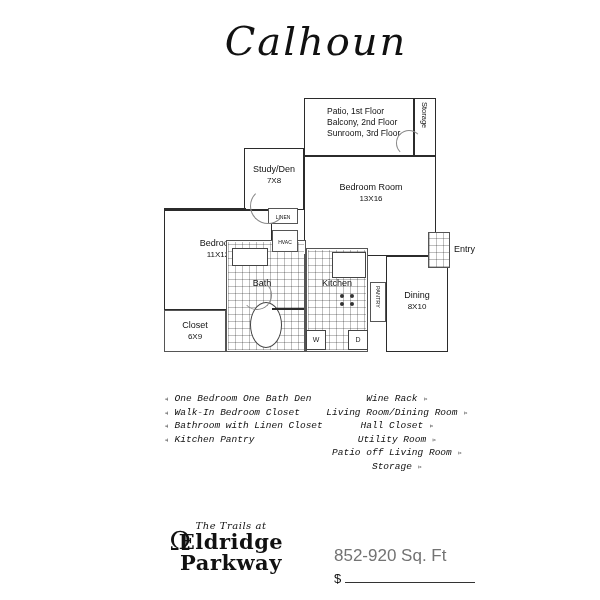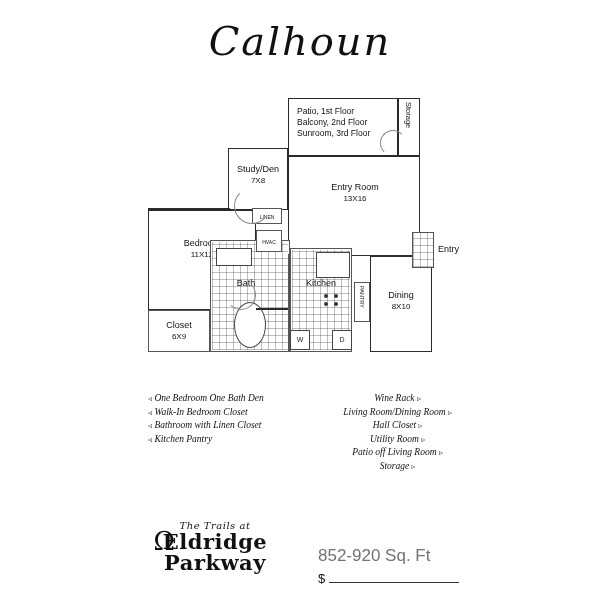--- a/index.html
+++ b/index.html
@@ -4,21 +4,21 @@
 <style>
   html,body{margin:0;padding:0;}
   body{
     width:600px;height:600px;
     background:#ffffff;
     font-family:"Liberation Sans", sans-serif;
     color:#1a1a1a;
     position:relative;
     overflow:hidden;
   }
-  .page{position:absolute;left:0;top:0;width:500px;height:600px;}
+  .page{position:absolute;left:16px;top:0;width:500px;height:600px;}
 
   
   .title{
     position:absolute;top:18px;left:0;width:600px;
     text-align:center;
     font-family:"DejaVu Serif", serif;
     font-size:40px;
     font-style:italic;
     letter-spacing:2px;
     color:#111;
@@ -53,21 +53,21 @@
   .door-arc{position:absolute;border:1px solid #777;border-radius:50%;}
   .oval{position:absolute;border:1.2px solid #444;border-radius:50%;background:#fff;}
   .sq{position:absolute;border:1.2px solid #444;background:#fff;}
   .dot{position:absolute;border-radius:50%;background:#333;}
   .appl{position:absolute;border:1.2px solid #444;background:#fff;font-size:7px;text-align:center;line-height:1;color:#222;}
 
   .entry-lbl{position:absolute;font-size:9px;color:#111;}
 
   
   .features{position:absolute;top:392px;left:0;width:600px;height:90px;}
-  .flist{position:absolute;font-style:italic;font-size:9.5px;line-height:13.5px;color:#111;font-family:Liberation Serif, serif;}
+  .flist{position:absolute;font-style:italic;font-size:9.5px;line-height:13.5px;color:#111;font-family:Liberation Mono, monospace;}
   .flist-left{left:148px;top:0;text-align:left;}
   .flist-right{right:148px;top:0;text-align:center;}
   .flist div{white-space:nowrap;}
   .ar{font-style:normal;font-size:8px;color:#333;}
 
   
   .logo{position:absolute;left:140px;top:520px;width:150px;text-align:center;}
   .logo .top{font-family:"DejaVu Serif", serif;font-style:italic;font-size:10px;color:#111;letter-spacing:.5px;}
   .logo .main{font-family:"DejaVu Serif", serif;font-size:21px;font-weight:bold;color:#111;line-height:21px;letter-spacing:.5px;}
   .logo .main .ln2{display:block;}
@@ -83,32 +83,32 @@
 </head>
 <body>
 
 <div class="page">
 
   <div class="title">Calhoun</div>
 
   <div class="plan">
 
     <div class="rm" style="left:158px;top:8px;width:110px;height:58px;"></div>
-    <div class="lbl" style="left:160px;top:16px;width:106px;text-align:left;padding-left:7px;">
+    <div class="lbl" style="left:160px;top:16px;width:106px;text-align:left;padding-left:21px;">
       <div>Patio, 1st Floor</div>
       <div>Balcony, 2nd Floor</div>
       <div>Sunroom, 3rd Floor</div>
     </div>
 
     <div class="rm" style="left:268px;top:8px;width:22px;height:58px;"></div>
     <span class="vert" style="left:274px;top:12px;">Storage</span>
 
     <div class="rm" style="left:158px;top:66px;width:132px;height:100px;"></div>
     <div class="lbl" style="left:180px;top:92px;width:90px;">
-      <div class="nm">Entry Room</div>
+      <div class="nm">Bedroom Room</div>
       <div class="dim">13X16</div>
     </div>
 
     <div class="rm" style="left:98px;top:58px;width:60px;height:62px;"></div>
     <div class="lbl" style="left:100px;top:74px;width:56px;">
       <div class="nm">Study/Den</div>
       <div class="dim">7X8</div>
     </div>
 
     <div class="rm" style="left:18px;top:120px;width:108px;height:100px;"></div>

